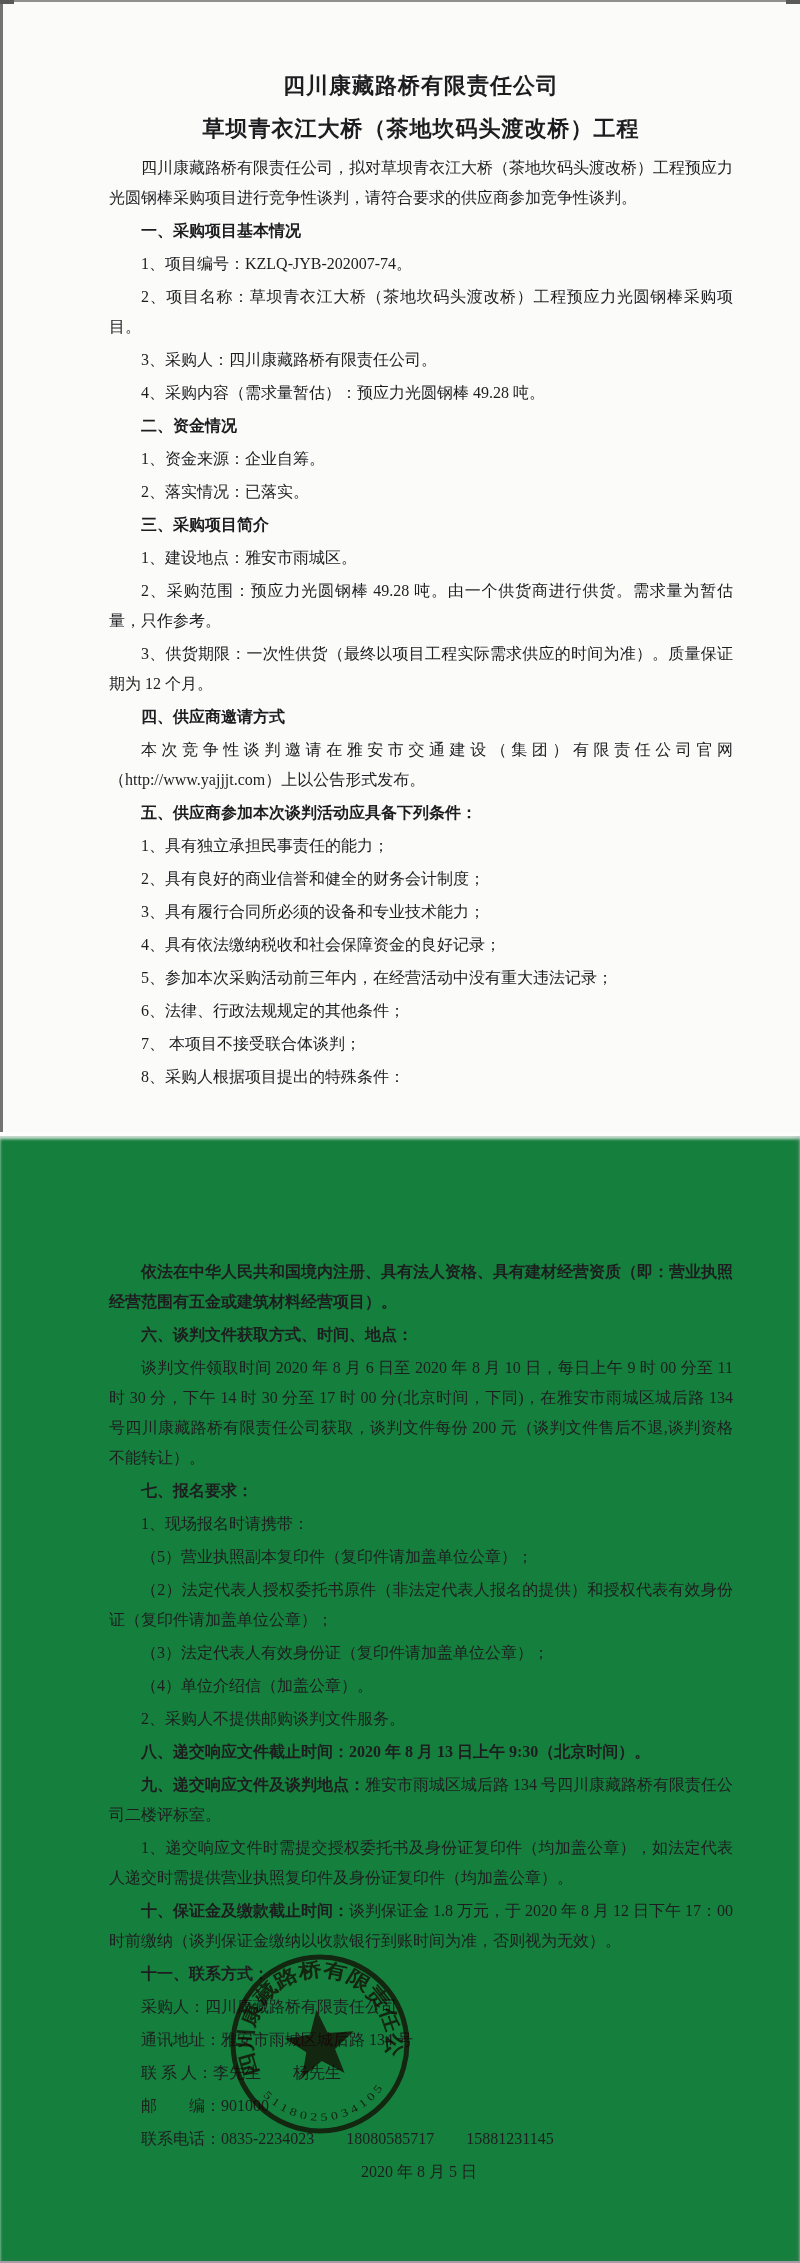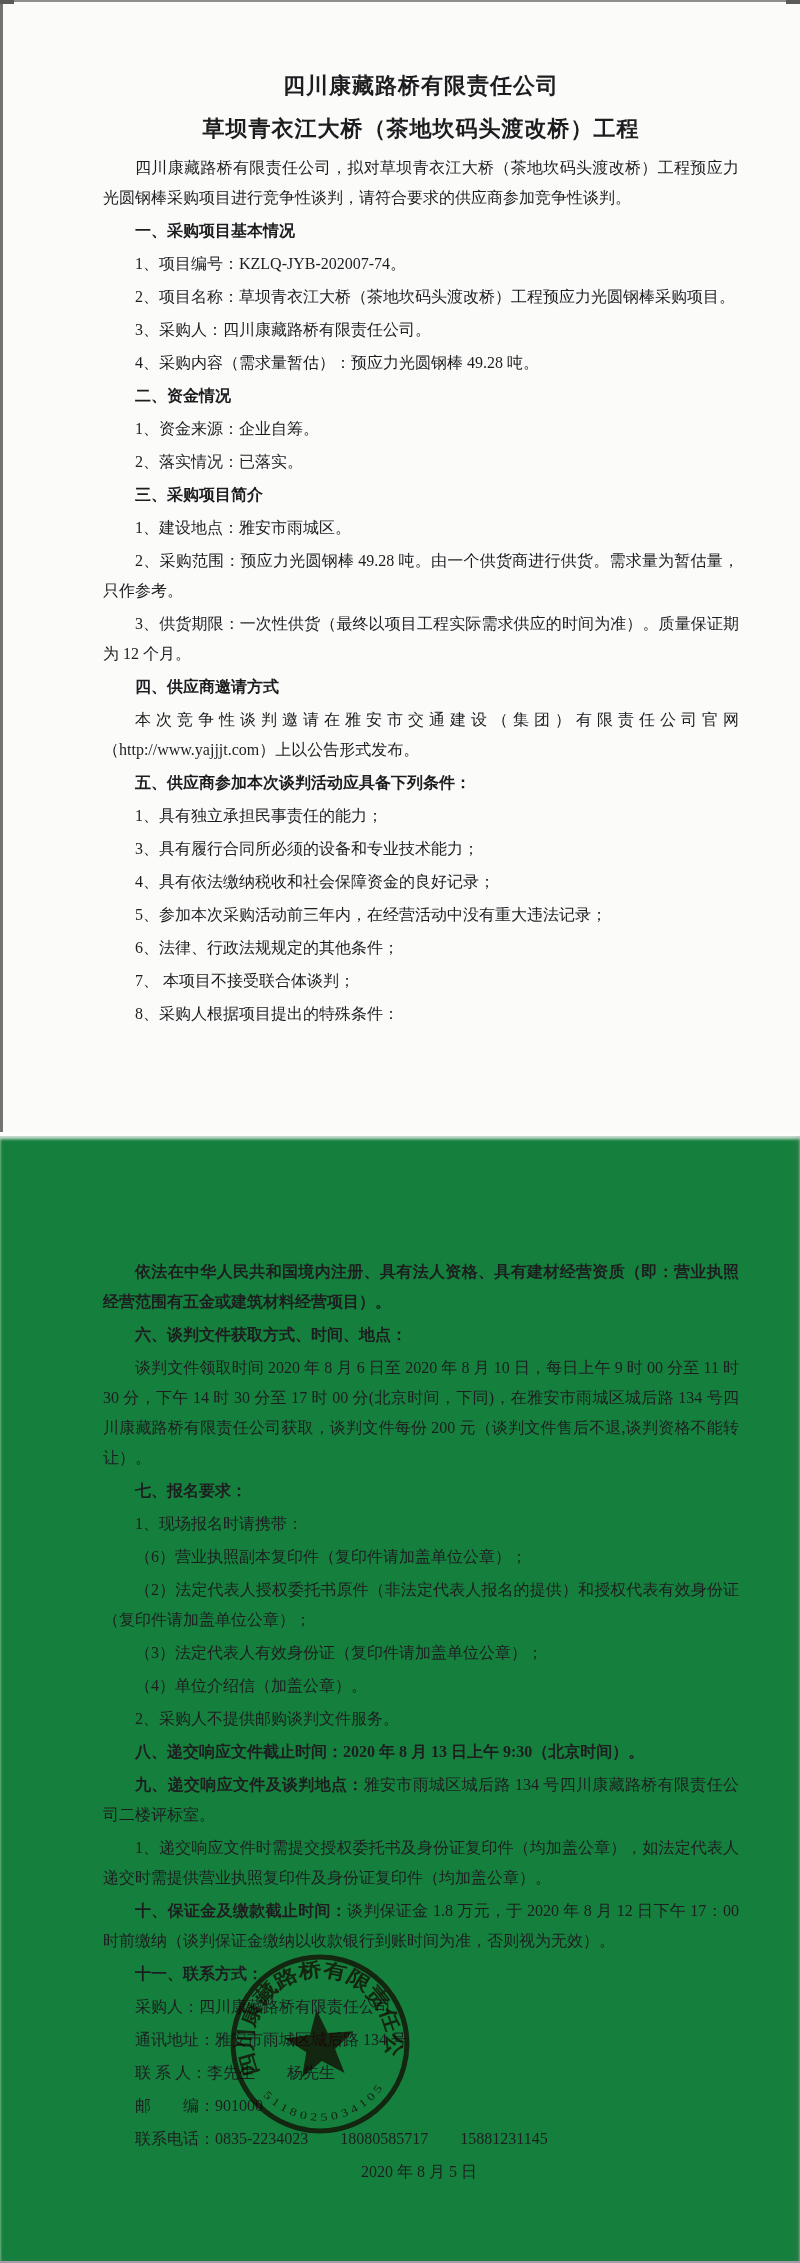--- a/index.html
+++ b/index.html
@@ -19,21 +19,21 @@
     top:2px;height:1130px;background:#fbfbfa;
     box-shadow:inset 3px 0 0 rgba(70,70,66,0.75);
   }
   .page2{
     top:1136px;height:1125px;background:#15803d;
     box-shadow:inset -4px 0 6px rgba(120,100,130,0.18), inset 0 3px 3px rgba(255,255,255,0.8);
   }
   .content{padding:62px 55px 0 97px;}
   .page2 .content{padding-top:118px;}
   p.para{
-    margin:3px 6px;line-height:30px;font-size:16px;
+    margin:3px 12px;line-height:30px;font-size:16px;
     text-indent:32px;text-align:justify;text-justify:inter-ideograph;
   }
   p.title{
     font-size:22px;font-weight:bold;text-align:center;
     text-indent:0;line-height:43px;margin:0;letter-spacing:1px;
   }
   p.heading{font-weight:bold;}
   p.body-bold{font-weight:bold;}
   p.date-line{text-align:center;text-indent:0;padding-right:4px;}
   span.b{font-weight:bold;}
@@ -67,37 +67,38 @@
         <p class="para body"><span class="">1、资金来源：企业自筹。</span></p>
         <p class="para body"><span class="">2、落实情况：已落实。</span></p>
         <p class="para heading"><span class="">三、采购项目简介</span></p>
         <p class="para body"><span class="">1、建设地点：雅安市雨城区。</span></p>
         <p class="para body"><span class="">2、采购范围：预应力光圆钢棒 49.28 吨。由一个供货商进行供货。需求量为暂估量，只作参考。</span></p>
         <p class="para body"><span class="">3、供货期限：一次性供货（最终以项目工程实际需求供应的时间为准）。质量保证期为 12 个月。</span></p>
         <p class="para heading"><span class="">四、供应商邀请方式</span></p>
         <p class="para body"><span class="">本次竞争性谈判邀请在雅安市交通建设（集团）有限责任公司官网（</span><span class="u">http://www.yajjjt.com</span><span class="">）上以公告形式发布。</span></p>
         <p class="para heading"><span class="">五、供应商参加本次谈判活动应具备下列条件：</span></p>
         <p class="para body"><span class="">1、具有独立承担民事责任的能力；</span></p>
+        <p class="para body"><span class="">2、具有良好的商业信誉和健全的财务会计制度；</span></p>
         <p class="para body"><span class="">3、具有履行合同所必须的设备和专业技术能力；</span></p>
         <p class="para body"><span class="">4、具有依法缴纳税收和社会保障资金的良好记录；</span></p>
         <p class="para body"><span class="">5、参加本次采购活动前三年内，在经营活动中没有重大违法记录；</span></p>
         <p class="para body"><span class="">6、法律、行政法规规定的其他条件；</span></p>
         <p class="para body"><span class="">7、 本项目不接受联合体谈判；</span></p>
         <p class="para body"><span class="">8、采购人根据项目提出的特殊条件：</span></p>
       </div>
   </div>
 
   <div class="page page2">
     <div class="content" id="p2">
         <p class="para body-bold"><span class="">依法在中华人民共和国境内注册、具有法人资格、具有建材经营资质（即：营业执照经营范围有五金或建筑材料经营项目）。</span></p>
         <p class="para heading"><span class="">六、谈判文件获取方式、时间、地点：</span></p>
         <p class="para body"><span class="">谈判文件领取时间 2020 年 8 月 6 日至 2020 年 8 月 10 日，每日上午 9 时 00 分至 11 时 30 分，下午 14 时 30 分至 17 时 00 分(北京时间，下同)，在雅安市雨城区城后路 134 号四川康藏路桥有限责任公司获取，谈判文件每份 200 元（谈判文件售后不退,谈判资格不能转让）。</span></p>
         <p class="para heading"><span class="">七、报名要求：</span></p>
         <p class="para body"><span class="">1、现场报名时请携带：</span></p>
-        <p class="para body"><span class="">（6）营业执照副本复印件（复印件请加盖单位公章）；</span></p>
+        <p class="para body"><span class="">（5）营业执照副本复印件（复印件请加盖单位公章）；</span></p>
         <p class="para body"><span class="">（2）法定代表人授权委托书原件（非法定代表人报名的提供）和授权代表有效身份证（复印件请加盖单位公章）；</span></p>
         <p class="para body"><span class="">（3）法定代表人有效身份证（复印件请加盖单位公章）；</span></p>
         <p class="para body"><span class="">（4）单位介绍信（加盖公章）。</span></p>
         <p class="para body"><span class="">2、采购人不提供邮购谈判文件服务。</span></p>
         <p class="para body"><span class="b ">八、递交响应文件截止时间：</span><span class="b u">2020 年 8 月 13 日上午</span><span class="b "> 9:30（北京时间）。</span></p>
         <p class="para body"><span class="b ">九、递交响应文件及谈判地点：</span><span class="">雅安市雨城区城后路 134 号四川康藏路桥有限责任公司二楼评标室。</span></p>
         <p class="para body"><span class="">1、递交响应文件时需提交授权委托书及身份证复印件（均加盖公章），如法定代表人递交时需提供营业执照复印件及身份证复印件（均加盖公章）。</span></p>
         <p class="para body"><span class="b ">十、保证金及缴款截止时间：</span><span class="">谈判保证金 1.8 万元，于 2020 年 8 月 12 日下午 17：00 时前缴纳（谈判保证金缴纳以收款银行到账时间为准，否则视为无效）。</span></p>
         <p class="para heading"><span class="">十一、联系方式：</span></p>
         <p class="para body"><span class="">采购人：四川康藏路桥有限责任公司</span></p>

